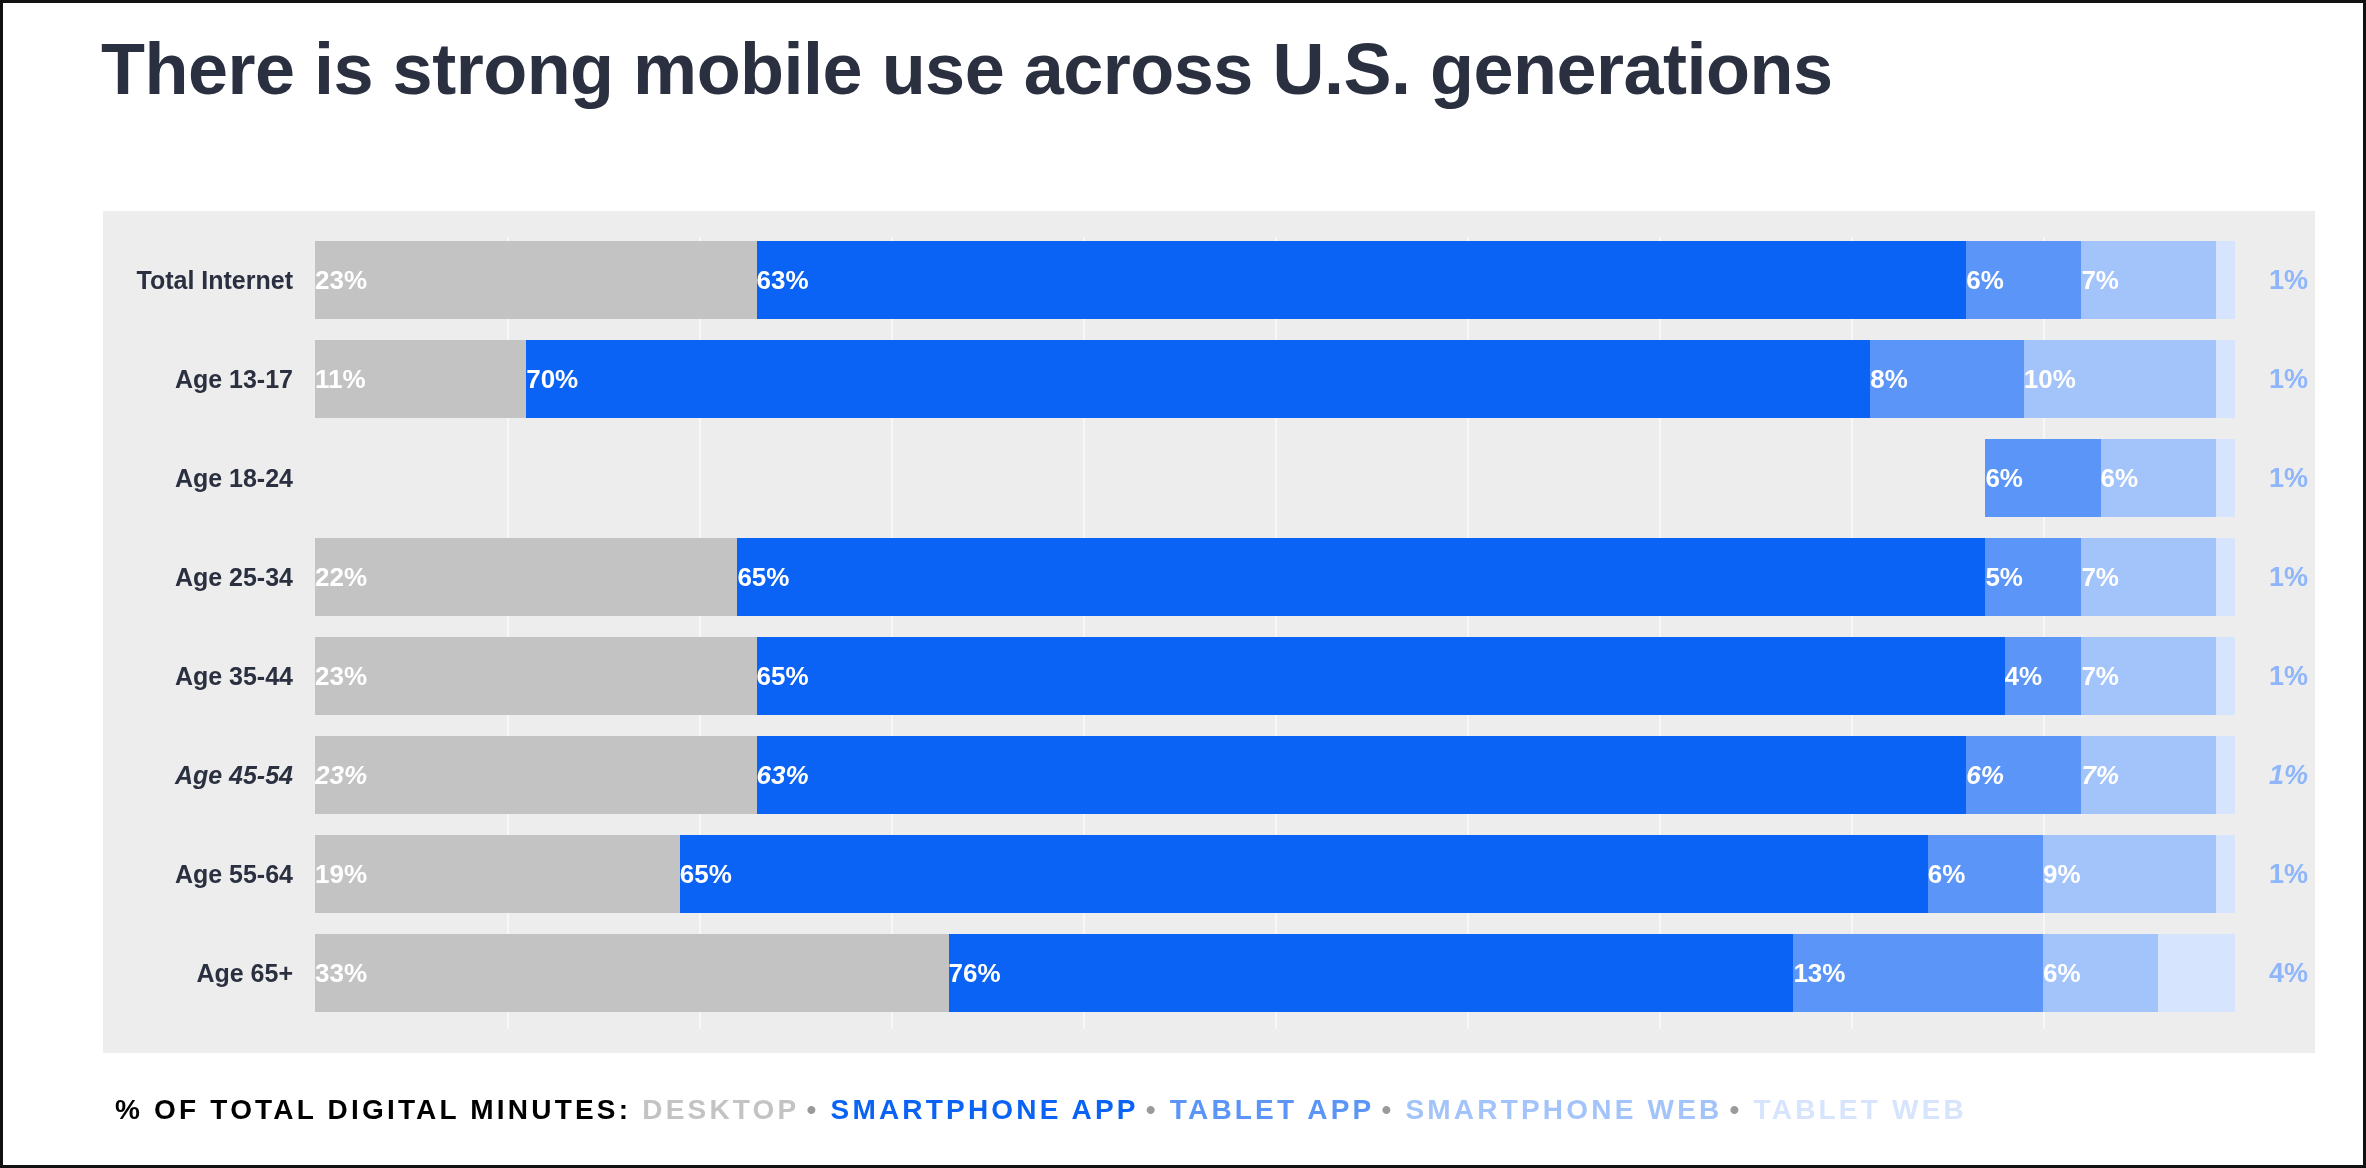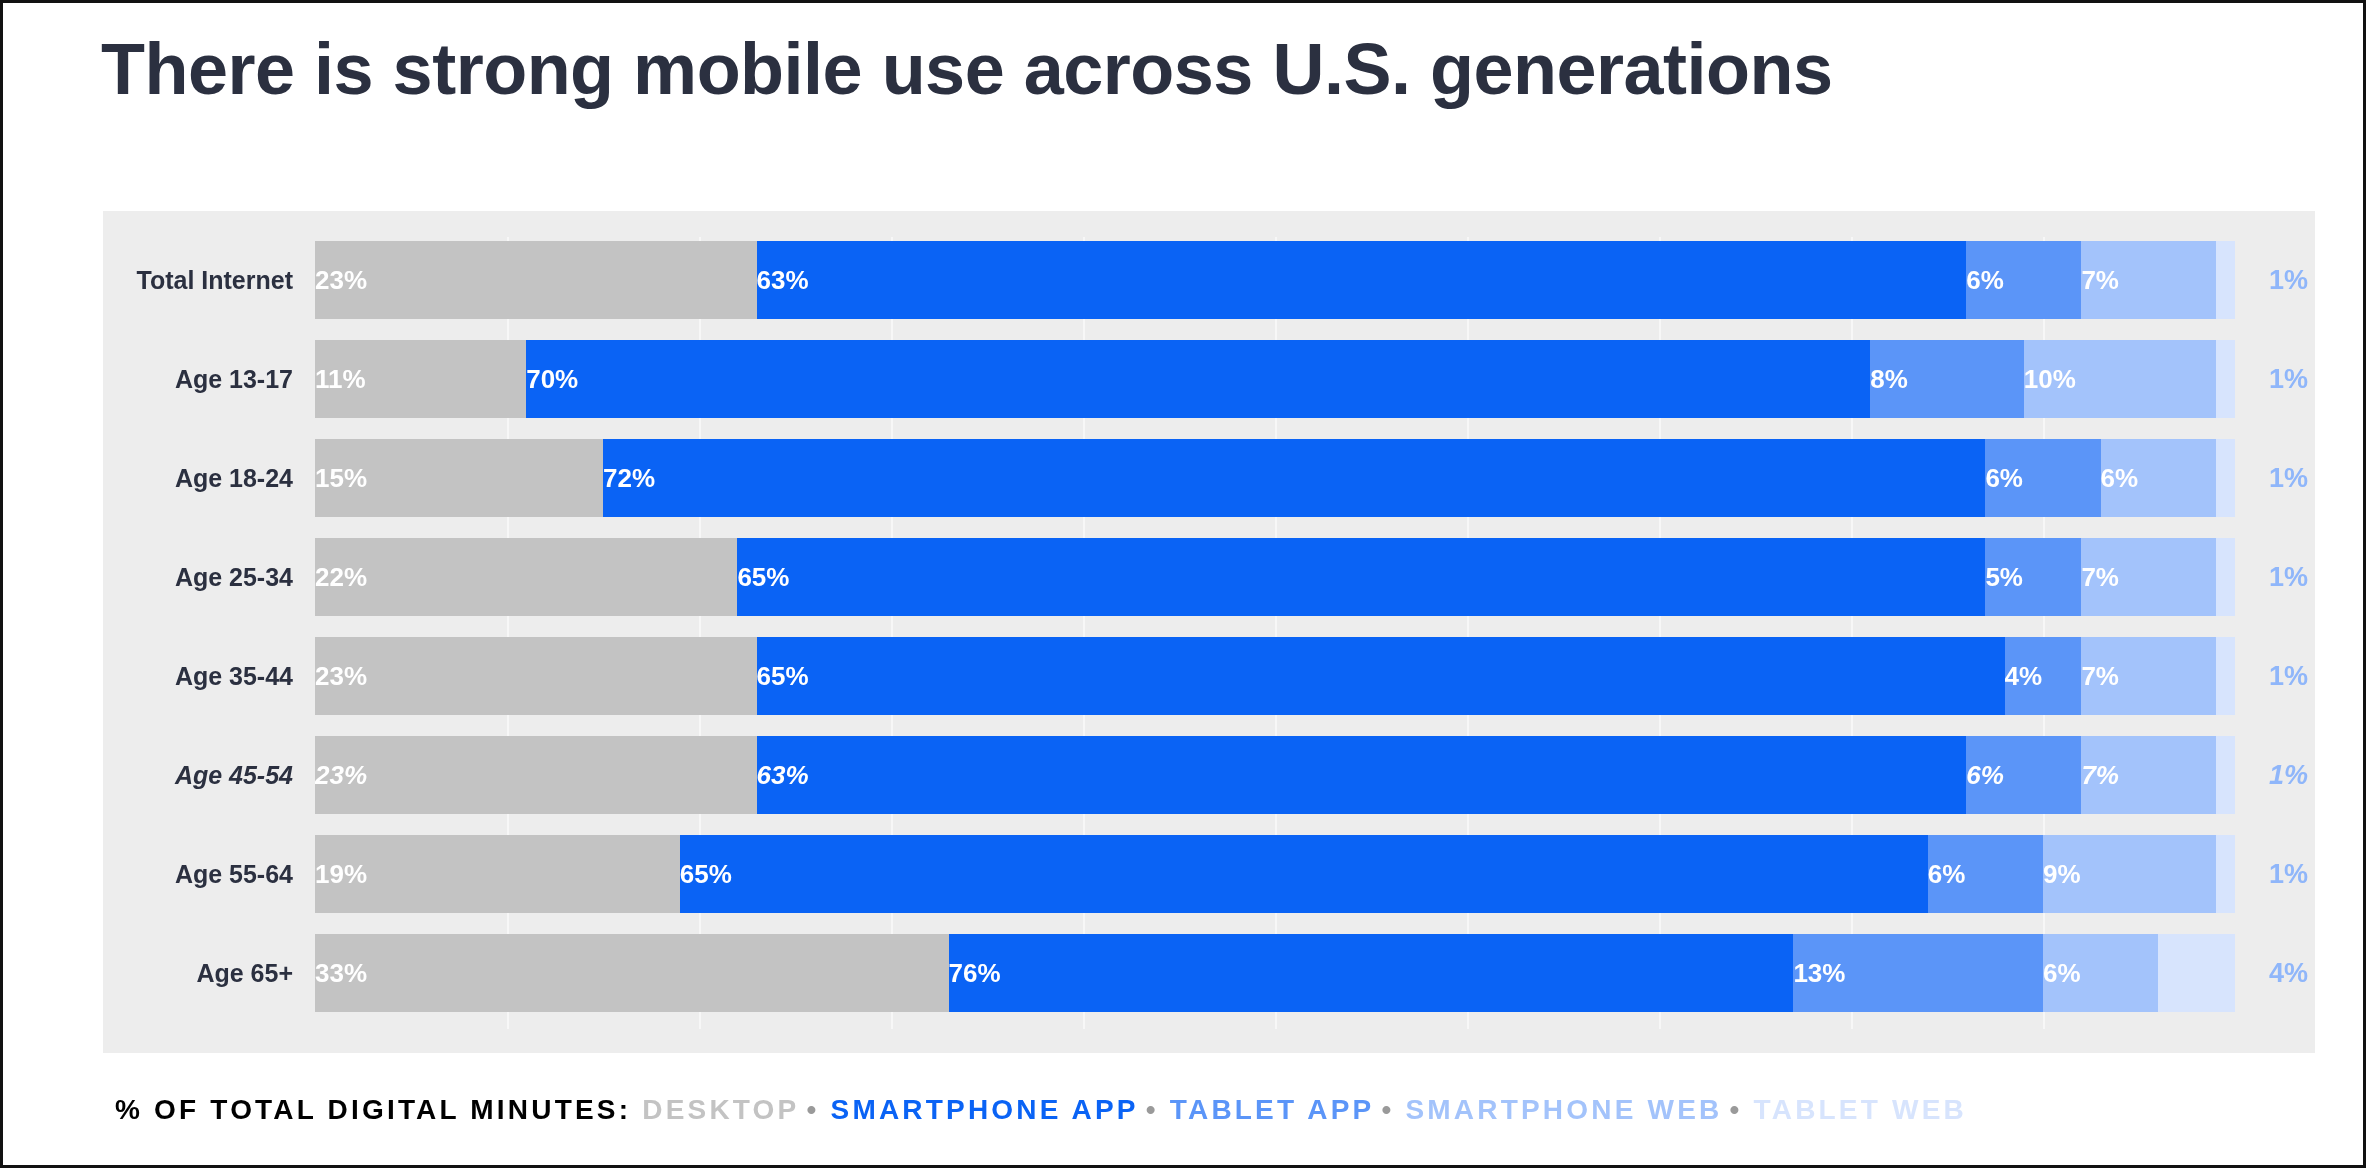--- a/index.html
+++ b/index.html
@@ -173,26 +173,20 @@
             <div class="seg-label">8%</div>
           </div>
           <div class="seg" style="left: 1708.8px; width: 192px; background: rgb(163, 195, 251);">
             <div class="seg-label">10%</div>
           </div>
           <div class="seg" style="left: 1900.8px; width: 19.2px; background: rgb(215, 228, 253);"></div>
           <div class="outside-label" style="left: 1954px; color: rgb(143, 182, 250);">1%</div>
         </div>
         <div class="row" style="top: 202px;">
           <div class="row-label">Age 18-24</div>
-          <div class="seg" style="left: 0px; width: 288px; background: rgb(195, 195, 195);">
-            <div class="seg-label">15%</div>
-          </div>
-          <div class="seg" style="left: 288px; width: 1382.4px; background: rgb(10, 99, 245);">
-            <div class="seg-label">72%</div>
-          </div>
           <div class="seg" style="left: 1670.4px; width: 115.2px; background: rgb(91, 149, 248);">
             <div class="seg-label">6%</div>
           </div>
           <div class="seg" style="left: 1785.6px; width: 115.2px; background: rgb(163, 195, 251);">
             <div class="seg-label">6%</div>
           </div>
           <div class="seg" style="left: 1900.8px; width: 19.2px; background: rgb(215, 228, 253);"></div>
           <div class="outside-label" style="left: 1954px; color: rgb(143, 182, 250);">1%</div>
         </div>
         <div class="row" style="top: 301px;">

